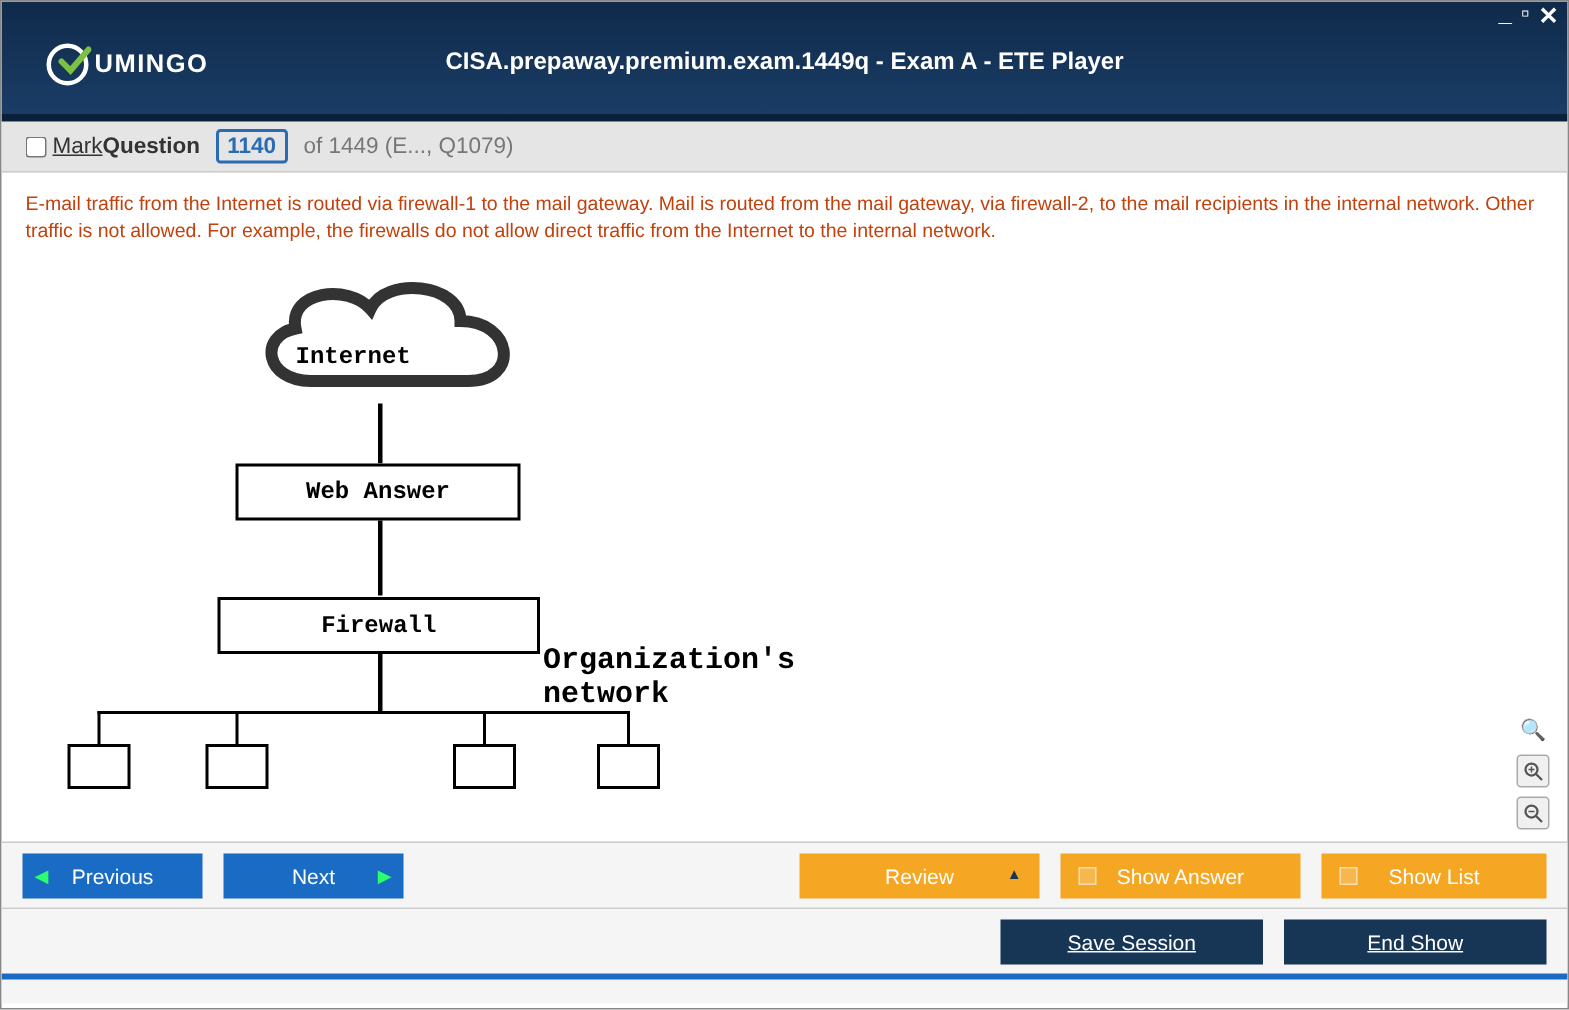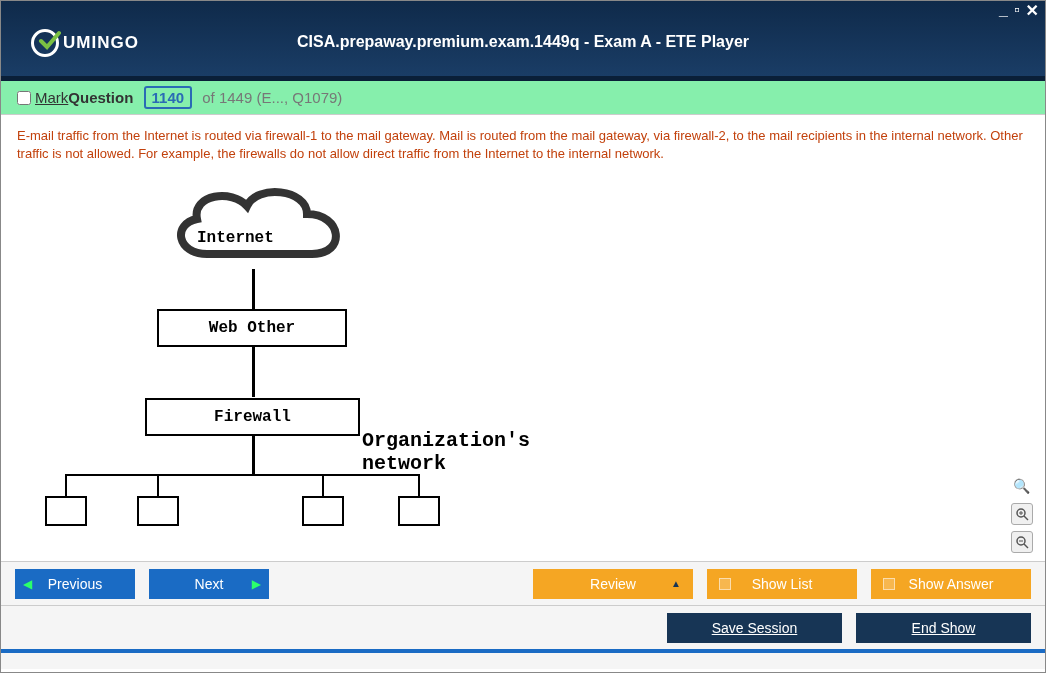--- a/index.html
+++ b/index.html
@@ -5,21 +5,21 @@
 * { margin:0; padding:0; box-sizing:border-box; }
 body { font-family:"Segoe UI",Arial,sans-serif; background:#fff; width:1046px; height:673px; overflow:hidden; border:1px solid #888; }
 .titlebar { background:linear-gradient(#0f2a4a,#1a3d66); height:80px; border-bottom:5px solid #0a1f38; position:relative; color:#fff; }
 .window-controls { position:absolute; top:0; right:6px; display:flex; gap:6px; font-size:16px; font-weight:bold; }
 .window-controls span { cursor:pointer; }
 .logo { position:absolute; left:30px; top:28px; display:flex; align-items:center; }
 .logo-check { width:28px; height:28px; border:3px solid #fff; border-radius:50%; display:flex; align-items:center; justify-content:center; margin-right:4px; position:relative; }
 .logo-check svg { position:absolute; top:-4px; left:3px; }
 .logo-text { font-size:17px; font-weight:bold; letter-spacing:1px; }
 .title-text { text-align:center; padding-top:32px; font-size:16px; font-weight:600; color:#fff; }
-.subheader { background:#86efac; border-bottom:1px solid #ccc; height:34px; display:flex; align-items:center; padding:0 16px; color:#333; font-size:15px; }
+.subheader { background:#e5e5e5; border-bottom:1px solid #ccc; height:34px; display:flex; align-items:center; padding:0 16px; color:#333; font-size:15px; }
 .mark-wrap { display:flex; align-items:center; gap:4px; }
 .mark-wrap input { width:14px; height:14px; }
 .mark-wrap label { text-decoration:underline; cursor:pointer; }
 .question-center { flex:1; text-align:left; }
 .question-center strong { font-weight:700; margin-right:6px;}
 .qnum-box { border:2px solid #2a6bb5; border-radius:3px; padding:1px 6px; color:#2a6bb5; font-weight:600; display:inline-block; }
 .of-text { color:#777; margin-left:6px; }
 .content { height:446px; overflow:auto; position:relative; padding:12px 16px; }
 .qtext { font-size:13px; color:#c2410c; line-height:1.35; margin-bottom:12px; }
 .diagram { position:relative; width:440px; height:360px; margin-left:10px; font-family:"Courier New",monospace; font-weight:bold; font-size:16px; }
@@ -85,21 +85,21 @@
 <div class="content">
   <p class="qtext">E-mail traffic from the Internet is routed via firewall-1 to the mail gateway. Mail is routed from the mail gateway, via firewall-2, to the mail recipients in the internal network. Other traffic is not allowed. For example, the firewalls do not allow direct traffic from the Internet to the internal network.</p>
 
   <div class="diagram">
     <svg class="cloud" viewBox="0 0 200 100">
       <path d="M50 80 C20 80 15 50 40 45 C35 20 75 15 90 32 C100 10 150 15 150 40 C185 40 190 80 155 80 Z" fill="#fff" stroke="#333" stroke-width="8"></path>
     </svg>
     <div class="cloud-label">Internet</div>
 
     <div class="conn" style="left:225px;top:95px;width:3px;height:40px"></div>
-    <div class="box webserver">Web Other</div>
+    <div class="box webserver">Web Answer</div>
     <div class="conn" style="left:225px;top:173px;width:3px;height:50px"></div>
     <div class="box firewall">Firewall</div>
     <div class="orglabel"><span>Organization's<br>network</span></div>
     <div class="conn" style="left:225px;top:260px;width:3px;height:40px"></div>
     <div class="bus-h"></div>
 
     <div class="bus-v" style="left:38px;top:300px;height:22px"></div>
     <div class="bus-v" style="left:130px;top:300px;height:22px"></div>
     <div class="bus-v" style="left:295px;top:300px;height:22px"></div>
     <div class="bus-v" style="left:391px;top:300px;height:22px"></div>
@@ -137,27 +137,27 @@
     </button>
   <button class="btn btn-blue">
       <span>Next</span>
       <span class="chevron chev-r">▶</span>
     </button>
   <div class="spacer"></div>
   <button class="btn btn-orange">
       <span>Review</span>
       <span class="tri-up">▲</span>
     </button>
+  <button class="btn btn-orange">
+      <span class="sq"></span>
+      <span>Show Answer</span>
+    </button>
   <button class="btn btn-orange" style="width:150px">
       <span class="sq"></span>
       <span>Show List</span>
-    </button>
-  <button class="btn btn-orange">
-      <span class="sq"></span>
-      <span>Show Answer</span>
     </button>
 </div>
 
 <div class="bottombar2">
   <button class="btn btn-dark">Save Session</button>
   <button class="btn btn-dark">End Show</button>
 </div>
 
 <div class="statusbar"></div>
 

